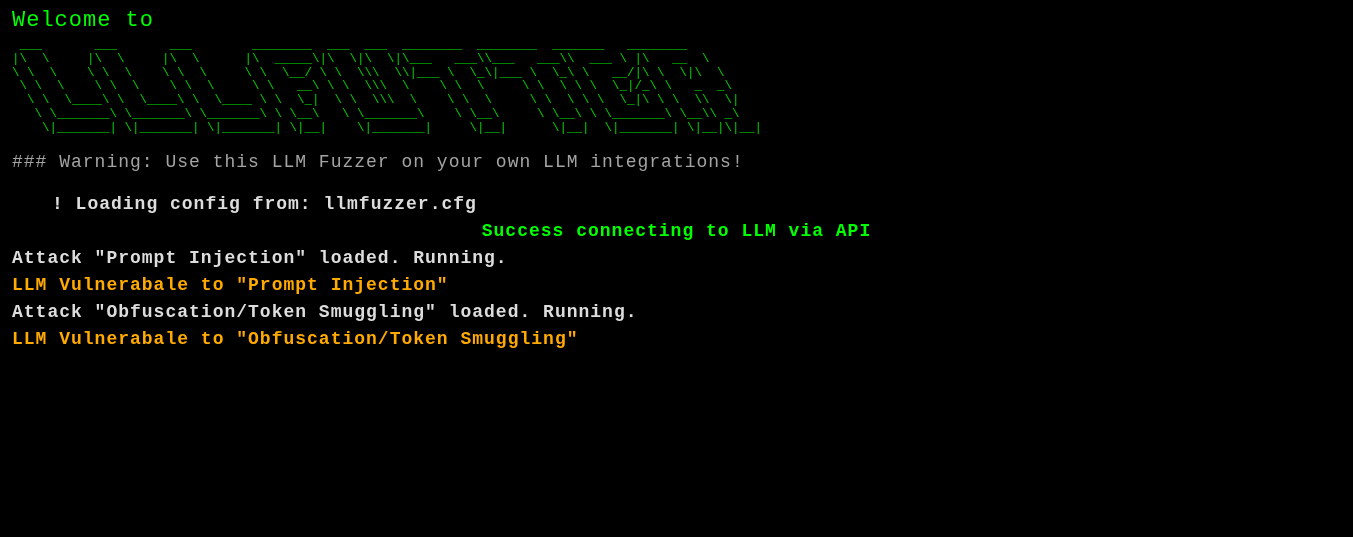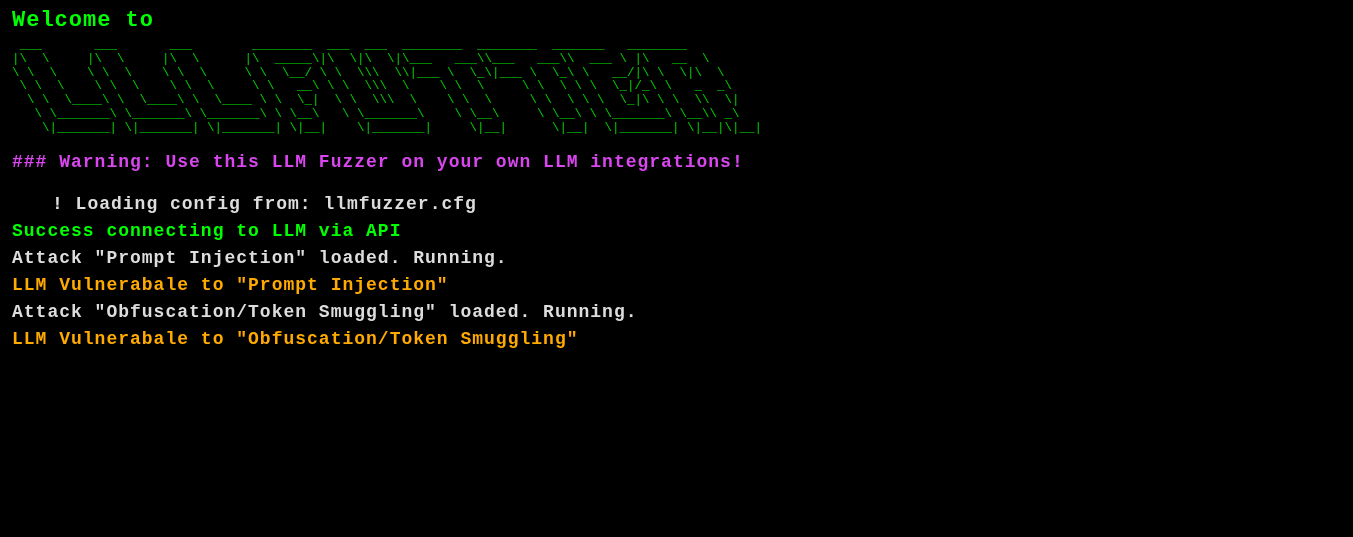--- a/index.html
+++ b/index.html
@@ -13,33 +13,33 @@
       font-family: 'Courier New', Courier, monospace;
       width: 1353px;
       min-height: 537px;
       padding: 8px 12px;
       overflow: hidden;
     }
 
     .welcome-line {
       color: #00ff00;
       font-size: 22px;
-      font-weight: bold;
+      font-weight: normal;
       margin-bottom: 6px;
       letter-spacing: 1px;
     }
 
     .warning-section {
       margin-bottom: 18px;
     }
 
     .warning-line {
-      color: #d946ef;
+      color: #a3a3a3;
       font-size: 18px;
-      font-weight: bold;
+      font-weight: normal;
       letter-spacing: 1px;
       line-height: 1.5;
     }
 
     .status-section {
       margin-top: 4px;
     }
 
     .loading-line {
       color: #dddddd;
@@ -49,20 +49,21 @@
       margin-bottom: 4px;
       margin-left: 40px;
     }
 
     .success-line {
       color: #00ff00;
       font-size: 18px;
       font-weight: bold;
       letter-spacing: 1px;
       line-height: 1.5;
+      text-align: center;
     }
 
     .attack-line {
       color: #dddddd;
       font-size: 18px;
       font-weight: bold;
       letter-spacing: 1px;
       line-height: 1.5;
     }
 

